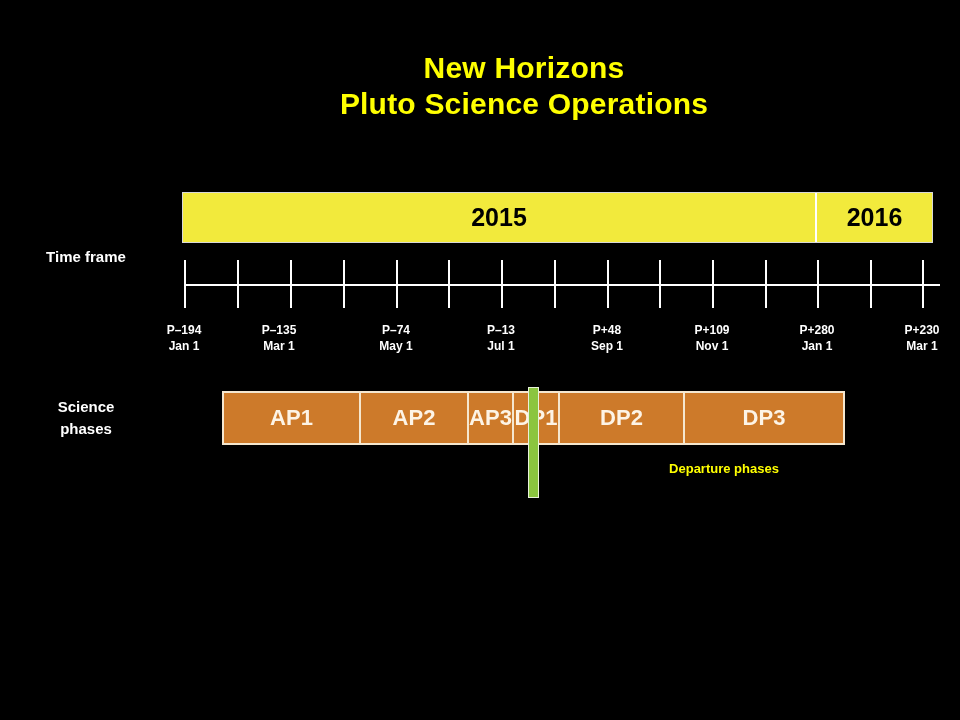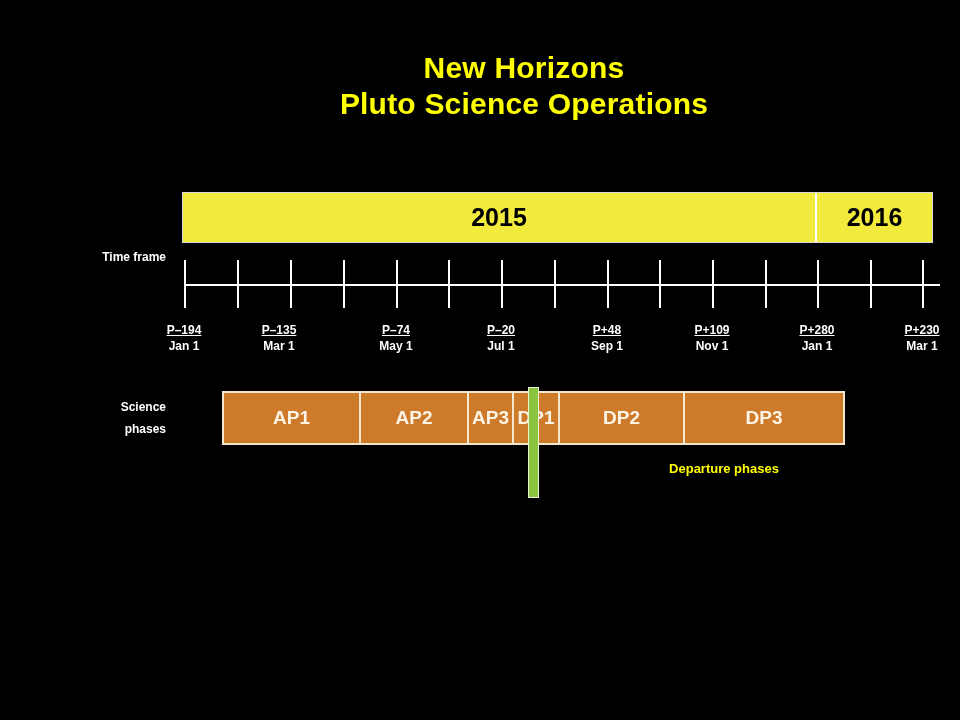--- a/index.html
+++ b/index.html
@@ -30,23 +30,23 @@
     letter-spacing: 0.2px;
     padding-left: 44px;
   }
   .title-line { display: block; }
 
   
   .row-label {
     position: absolute;
     color: #ffffff;
     font-weight: bold;
-    font-size: 12px;
+    font-size: 15px;
     line-height: 22px;
-    text-align: right;
+    text-align: center;
   }
   #label-time-frame {
     left: 6px;
     top: 246px;
     width: 160px;
   }
   #label-science-phases {
     left: 6px;
     top: 396px;
     width: 160px;
@@ -118,21 +118,21 @@
     position: absolute;
     top: 0;
     width: 120px;
     margin-left: -60px;
     text-align: center;
     color: #ffffff;
     font-weight: bold;
     font-size: 12px;
     line-height: 16px;
   }
-  .tick-label .tl-code { display: block; text-decoration: underline; }
+  .tick-label .tl-code { display: block; }
   .tick-label .tl-date { display: block; }
 
   
   #phases-bar {
     position: absolute;
     left: 222px;
     top: 391px;
     width: 623px;
     height: 54px;
     display: flex;
@@ -140,21 +140,21 @@
     box-sizing: border-box;
     background: #cd7a2a;
   }
   .phase-cell {
     display: flex;
     align-items: center;
     justify-content: center;
     background: #cd7a2a;
     color: #fdf4e6;
     font-weight: bold;
-    font-size: 19px;
+    font-size: 22px;
     border-right: 2px solid #f5e7cf;
     box-sizing: border-box;
     overflow: hidden;
   }
   .phase-cell:last-child { border-right: none; }
 
   
   #phase-AP1 { width: 137px; }
   #phase-AP2 { width: 108px; }
   #phase-AP3 { width: 45px; }
@@ -245,21 +245,21 @@
       </div>
       <div class="tick-label" style="left: 279px;">
         <span class="tl-code">P–135</span>
         <span class="tl-date">Mar 1</span>
       </div>
       <div class="tick-label" style="left: 396px;">
         <span class="tl-code">P–74</span>
         <span class="tl-date">May 1</span>
       </div>
       <div class="tick-label" style="left: 501px;">
-        <span class="tl-code">P–20</span>
+        <span class="tl-code">P–13</span>
         <span class="tl-date">Jul 1</span>
       </div>
       <div class="tick-label" style="left: 607px;">
         <span class="tl-code">P+48</span>
         <span class="tl-date">Sep 1</span>
       </div>
       <div class="tick-label" style="left: 712px;">
         <span class="tl-code">P+109</span>
         <span class="tl-date">Nov 1</span>
       </div>

